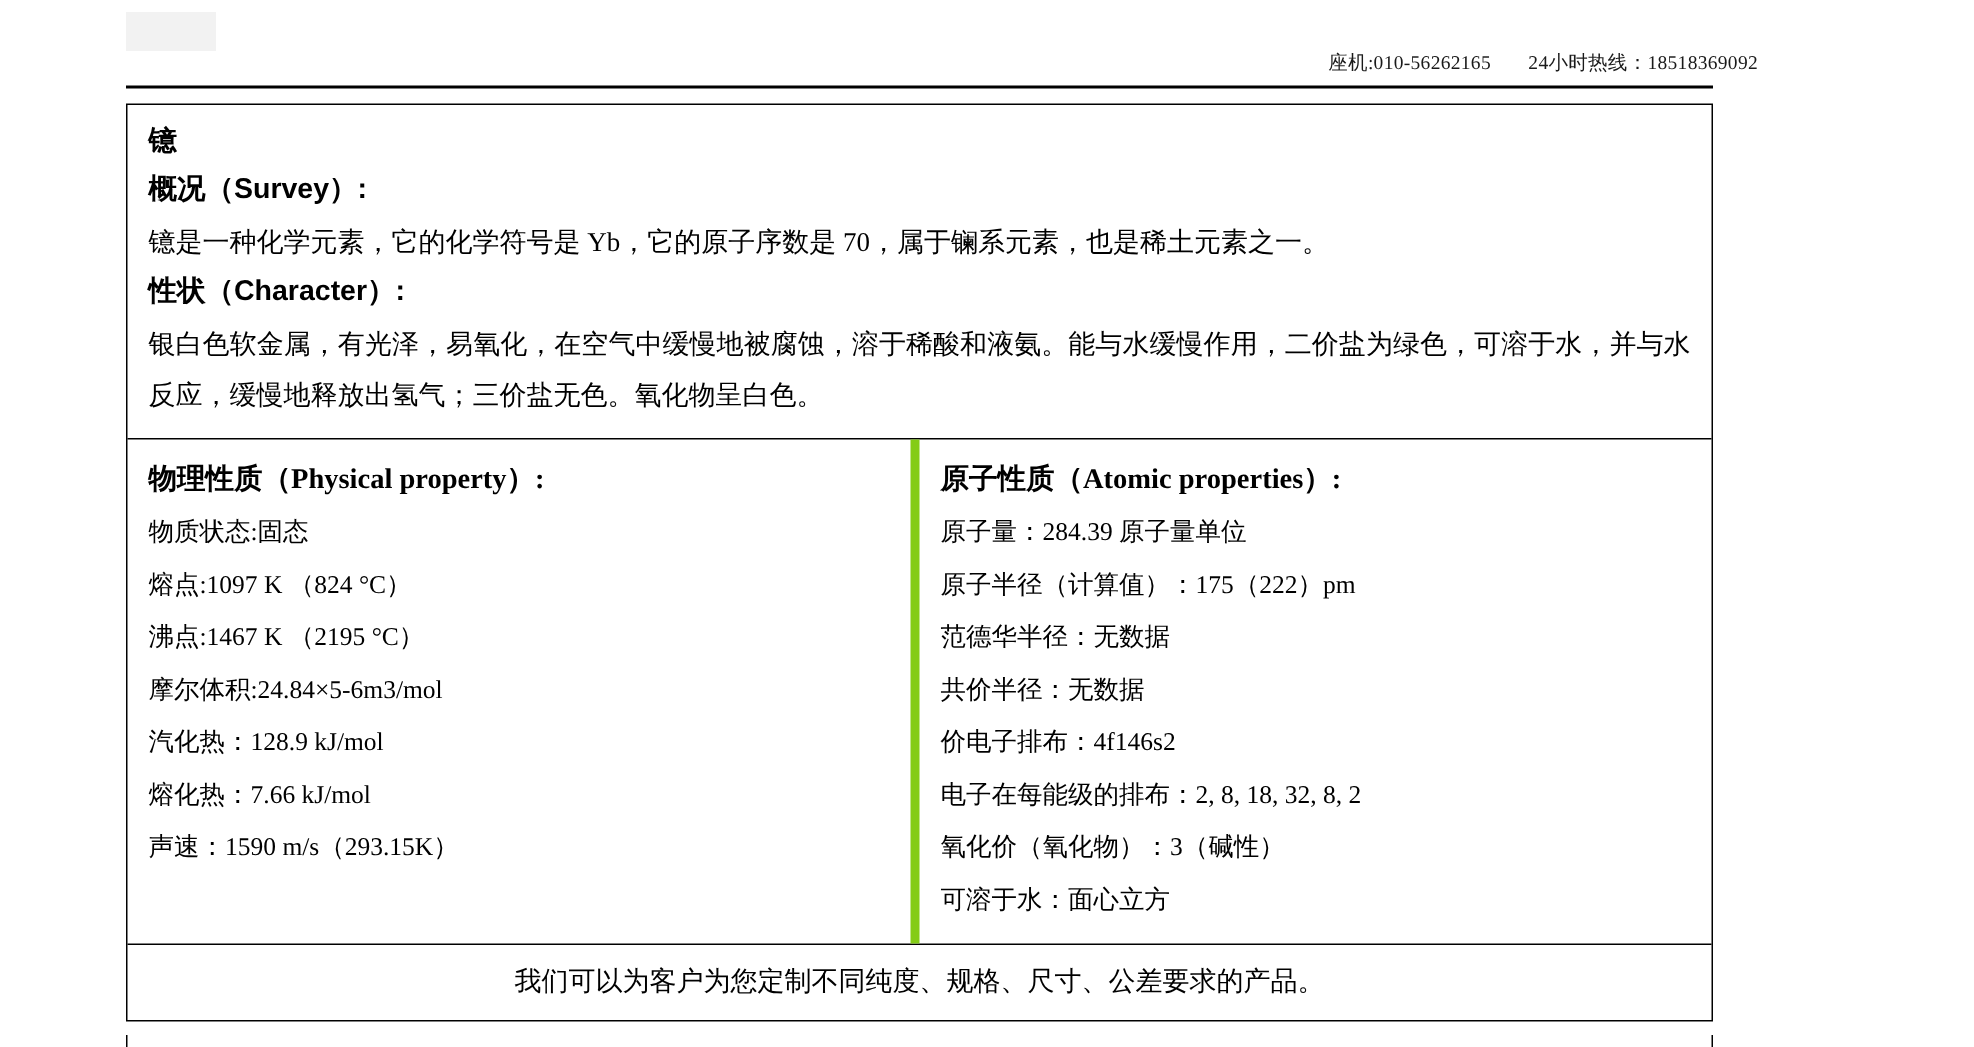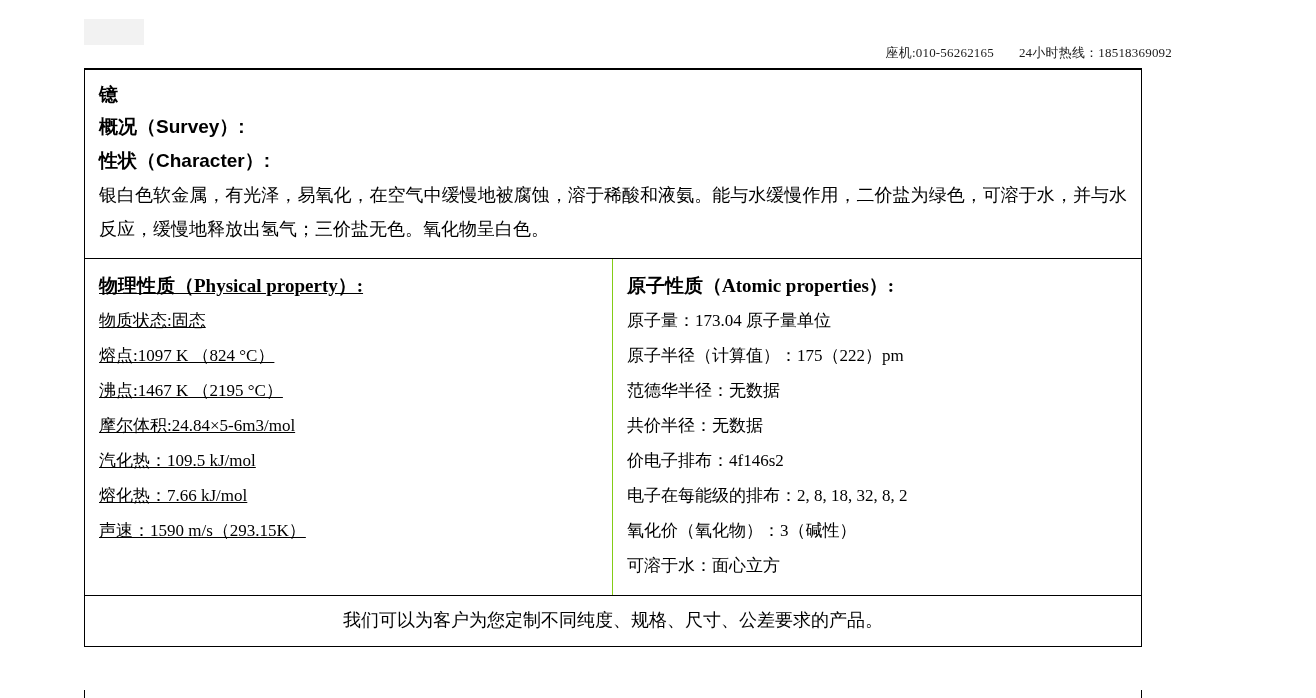--- a/index.html
+++ b/index.html
@@ -23,21 +23,20 @@
     box-sizing: border-box;
   }
 
   
   .header {
     position: absolute;
     top: 0;
     left: 0;
     width: 1316px;
     height: 62px;
-    margin-top: 11px;
   }
   .logo-box {
     position: absolute;
     left: 84px;
     top: 8px;
     width: 60px;
     height: 26px;
     background: #f2f2f2;
   }
   .header-contact {
@@ -111,23 +110,22 @@
   }
 
   
   .cols {
     display: flex;
     width: 100%;
   }
   .col-left {
     width: 50%;
     box-sizing: border-box;
-    border-right: 1px solid #84cc16;
+    border-right: 6px solid #84cc16;
     padding: 10px 14px 12px 14px;
-    text-decoration: underline;
   }
   .col-right {
     width: 50%;
     box-sizing: border-box;
     padding: 10px 14px 12px 14px;
   }
   .prop-head {
     font-size: 19px;
     font-weight: bold;
     line-height: 34px;
@@ -173,42 +171,43 @@
     </div>
     <div class="header-rule"></div>
   </div>
 
   <div class="doc-table">
 
     <div class="row">
       <div class="cell cell-top">
         <div class="title-line">镱</div>
         <div class="sub-head">概况（Survey）:</div>
+        <div class="body-text">镱是一种化学元素，它的化学符号是 Yb，它的原子序数是 70，属于镧系元素，也是稀土元素之一。</div>
         <div class="sub-head">性状（Character）:</div>
         <div class="body-text">银白色软金属，有光泽，易氧化，在空气中缓慢地被腐蚀，溶于稀酸和液氨。能与水缓慢作用，二价盐为绿色，可溶于水，并与水反应，缓慢地释放出氢气；三价盐无色。氧化物呈白色。</div>
       </div>
     </div>
 
     <div class="row">
       <div class="cols">
 
         <div class="col-left">
           <div class="prop-head">物理性质（Physical property）:</div>
           <div class="prop-item">物质状态:固态</div>
           <div class="prop-item">熔点:1097 K （824 °C）</div>
           <div class="prop-item">沸点:1467 K （2195 °C）</div>
           <div class="prop-item">摩尔体积:24.84×5-6m3/mol</div>
-          <div class="prop-item">汽化热：109.5 kJ/mol</div>
+          <div class="prop-item">汽化热：128.9 kJ/mol</div>
           <div class="prop-item">熔化热：7.66 kJ/mol</div>
           <div class="prop-item">声速：1590 m/s（293.15K）</div>
         </div>
 
         <div class="col-right">
           <div class="prop-head">原子性质（Atomic properties）:</div>
-          <div class="prop-item">原子量：173.04 原子量单位</div>
+          <div class="prop-item">原子量：284.39 原子量单位</div>
           <div class="prop-item">原子半径（计算值）：175（222）pm</div>
           <div class="prop-item">范德华半径：无数据</div>
           <div class="prop-item">共价半径：无数据</div>
           <div class="prop-item">价电子排布：4f146s2</div>
           <div class="prop-item">电子在每能级的排布：2, 8, 18, 32, 8, 2</div>
           <div class="prop-item">氧化价（氧化物）：3（碱性）</div>
           <div class="prop-item">可溶于水：面心立方</div>
         </div>
 
       </div>

